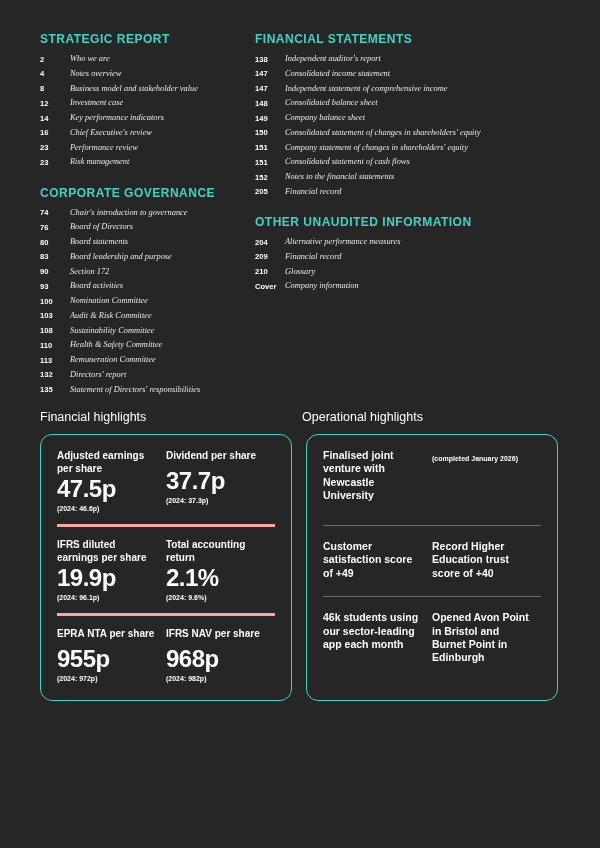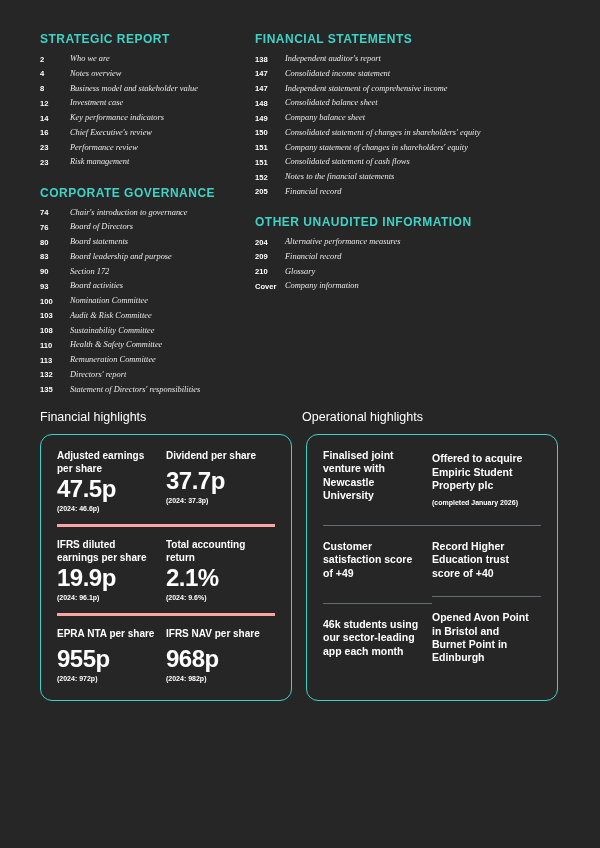--- a/index.html
+++ b/index.html
@@ -121,21 +121,20 @@
   }
   .fin-prior {
     color: #ffffff;
     font-size: 7px;
     font-weight: bold;
   }
 
   .ops-grid {
     display: flex;
     flex-wrap: wrap;
-    align-items: center;
   }
   .ops-cell {
     width: 50%;
     padding-right: 10px;
   }
   .ops-cell.r2, .ops-cell.r3 {
     border-top: 1px solid #5f6f70;
     margin-top: 16px;
     padding-top: 14px;
   }
@@ -383,21 +382,20 @@
 
       <div class="card">
         <div class="ops-grid">
 
           <div class="ops-cell r1">
             <div class="ops-text">Finalised joint venture with Newcastle University</div>
             <div class="ops-sub"></div>
           </div>
 
           <div class="ops-cell r1">
-            <div class="ops-text">Offered to acquire Empiric Student Property plc</div>
             <div class="ops-sub">(completed January 2026)</div>
           </div>
 
           <div class="ops-cell r2">
             <div class="ops-text">Customer satisfaction score of +49</div>
           </div>
 
           <div class="ops-cell r2">
             <div class="ops-text">Record Higher Education trust score of +40</div>
           </div>

